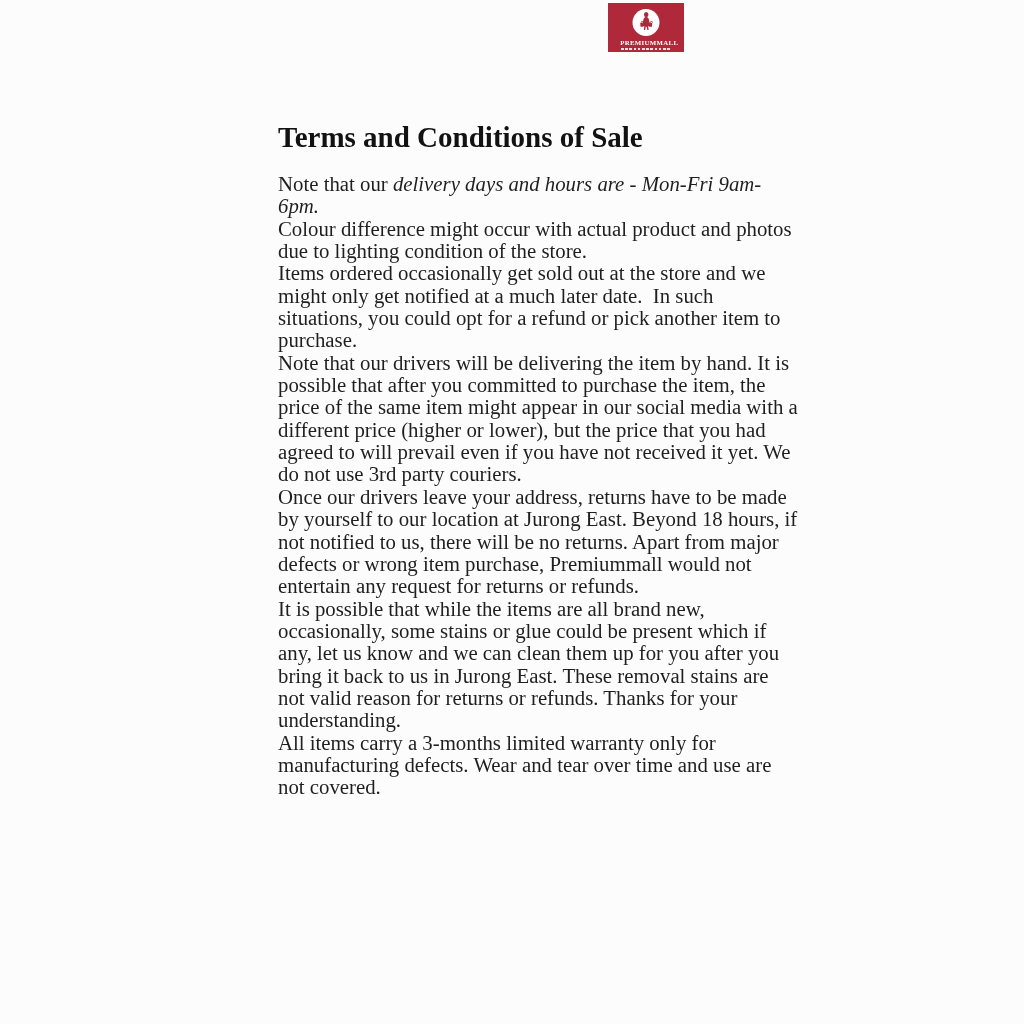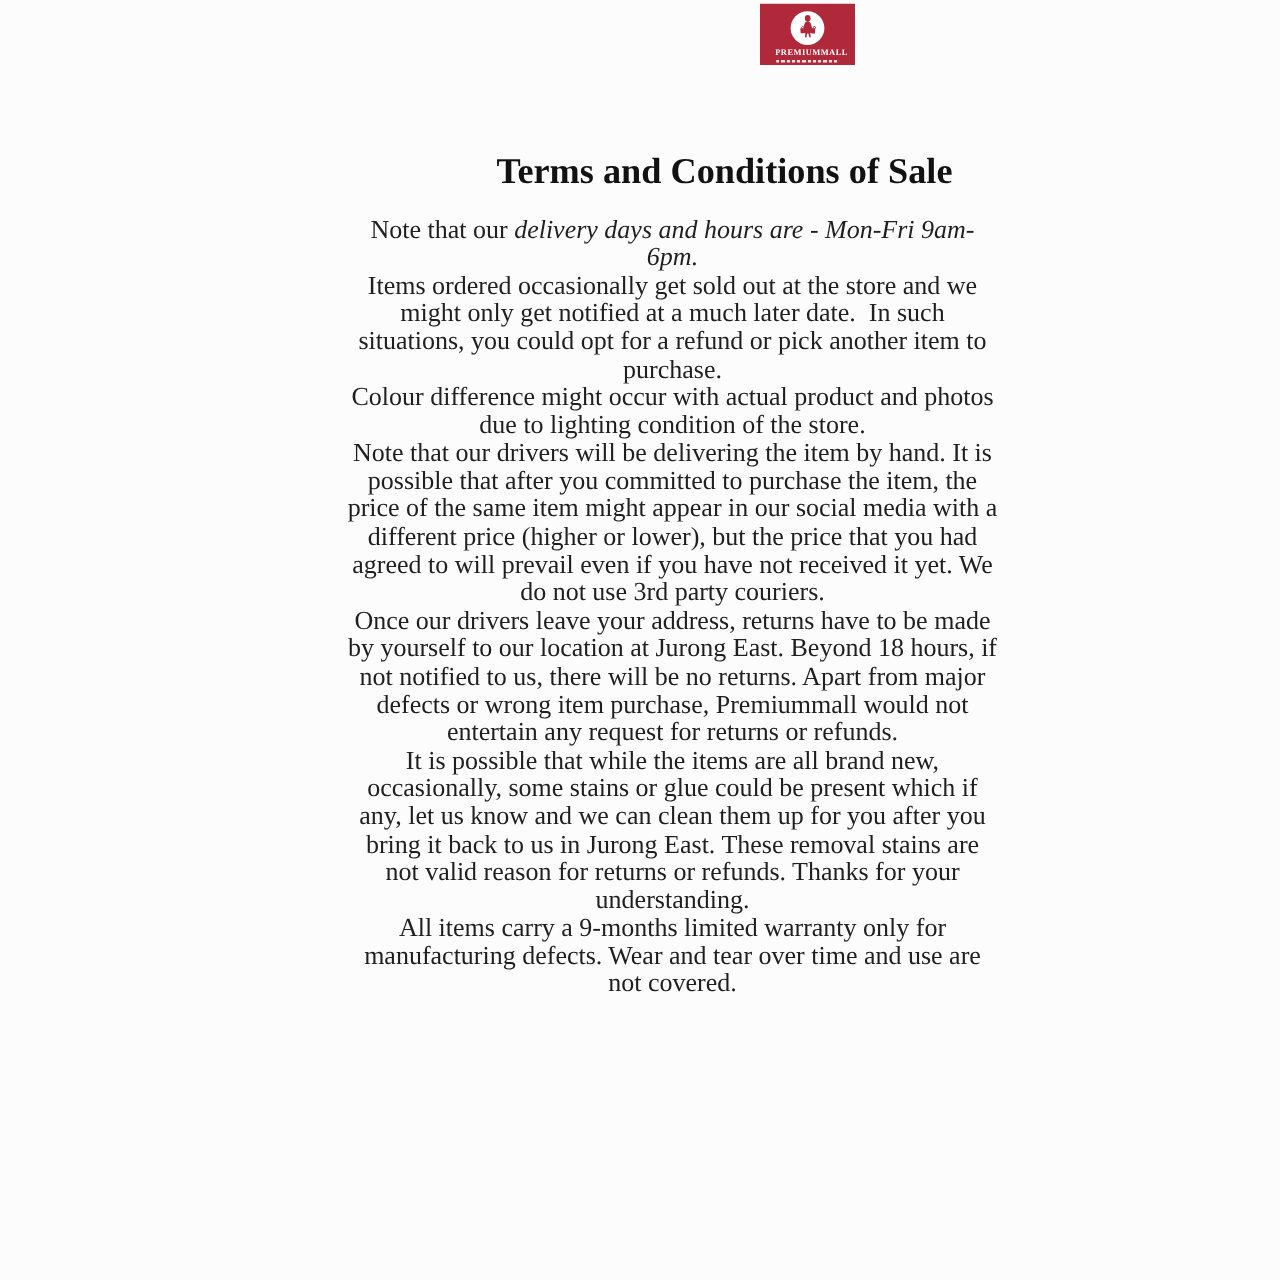--- a/index.html
+++ b/index.html
@@ -64,37 +64,37 @@
     background: repeating-linear-gradient(90deg,
       rgba(255,255,255,0.85) 0 2.6px,
       rgba(255,255,255,0.05) 2.6px 4.2px);
   }
   
   .doc-title {
     position: absolute;
     left: 278px;
     top: 121px;
     width: 484px;
-    text-align: right;
+    text-align: left;
     font-size: 29px;
     font-weight: bold;
     color: #121212;
     white-space: nowrap;
   }
   .doc-body {
     position: absolute;
     left: 278px;
     top: 173px;
     width: 520px;
     font-size: 20.8px;
     line-height: 22.35px;
     color: #1f1f1f;
     white-space: pre;
   }
-  .para { margin: 0; text-align: center; }
+  .para { margin: 0; }
   .italic { font-style: italic; }
 </style>
 </head>
 <body>
 
 <div class="page">
 
   <div class="logo">
     <div class="logo-circle">
       <svg viewBox="0 0 30 30">
@@ -117,35 +117,35 @@
         </g>
       </svg>
     </div>
     <div class="brand">PREMIUMMALL</div>
     <div class="tagline"></div>
   </div>
 
   <div class="doc-title">Terms and Conditions of Sale</div>
 
   <div class="doc-body"><div class="para"><span>Note that our </span><span class="italic">delivery days and hours are - Mon-Fri 9am-
-6pm.</span></div><div class="para"><span>Items ordered occasionally get sold out at the store and we
+6pm.</span></div><div class="para"><span>Colour difference might occur with actual product and photos
+due to lighting condition of the store.</span></div><div class="para"><span>Items ordered occasionally get sold out at the store and we
 might only get notified at a much later date.  In such
 situations, you could opt for a refund or pick another item to
-purchase.</span></div><div class="para"><span>Colour difference might occur with actual product and photos
-due to lighting condition of the store.</span></div><div class="para"><span>Note that our drivers will be delivering the item by hand. It is
+purchase.</span></div><div class="para"><span>Note that our drivers will be delivering the item by hand. It is
 possible that after you committed to purchase the item, the
 price of the same item might appear in our social media with a
 different price (higher or lower), but the price that you had
 agreed to will prevail even if you have not received it yet. We
 do not use 3rd party couriers.</span></div><div class="para"><span>Once our drivers leave your address, returns have to be made
 by yourself to our location at Jurong East. Beyond 18 hours, if
 not notified to us, there will be no returns. Apart from major
 defects or wrong item purchase, Premiummall would not
 entertain any request for returns or refunds.</span></div><div class="para"><span>It is possible that while the items are all brand new,
 occasionally, some stains or glue could be present which if
 any, let us know and we can clean them up for you after you
 bring it back to us in Jurong East. These removal stains are
 not valid reason for returns or refunds. Thanks for your
-understanding.</span></div><div class="para"><span>All items carry a 9-months limited warranty only for
+understanding.</span></div><div class="para"><span>All items carry a 3-months limited warranty only for
 manufacturing defects. Wear and tear over time and use are
 not covered.</span></div></div>
 
 </div>
 
 </body></html>

